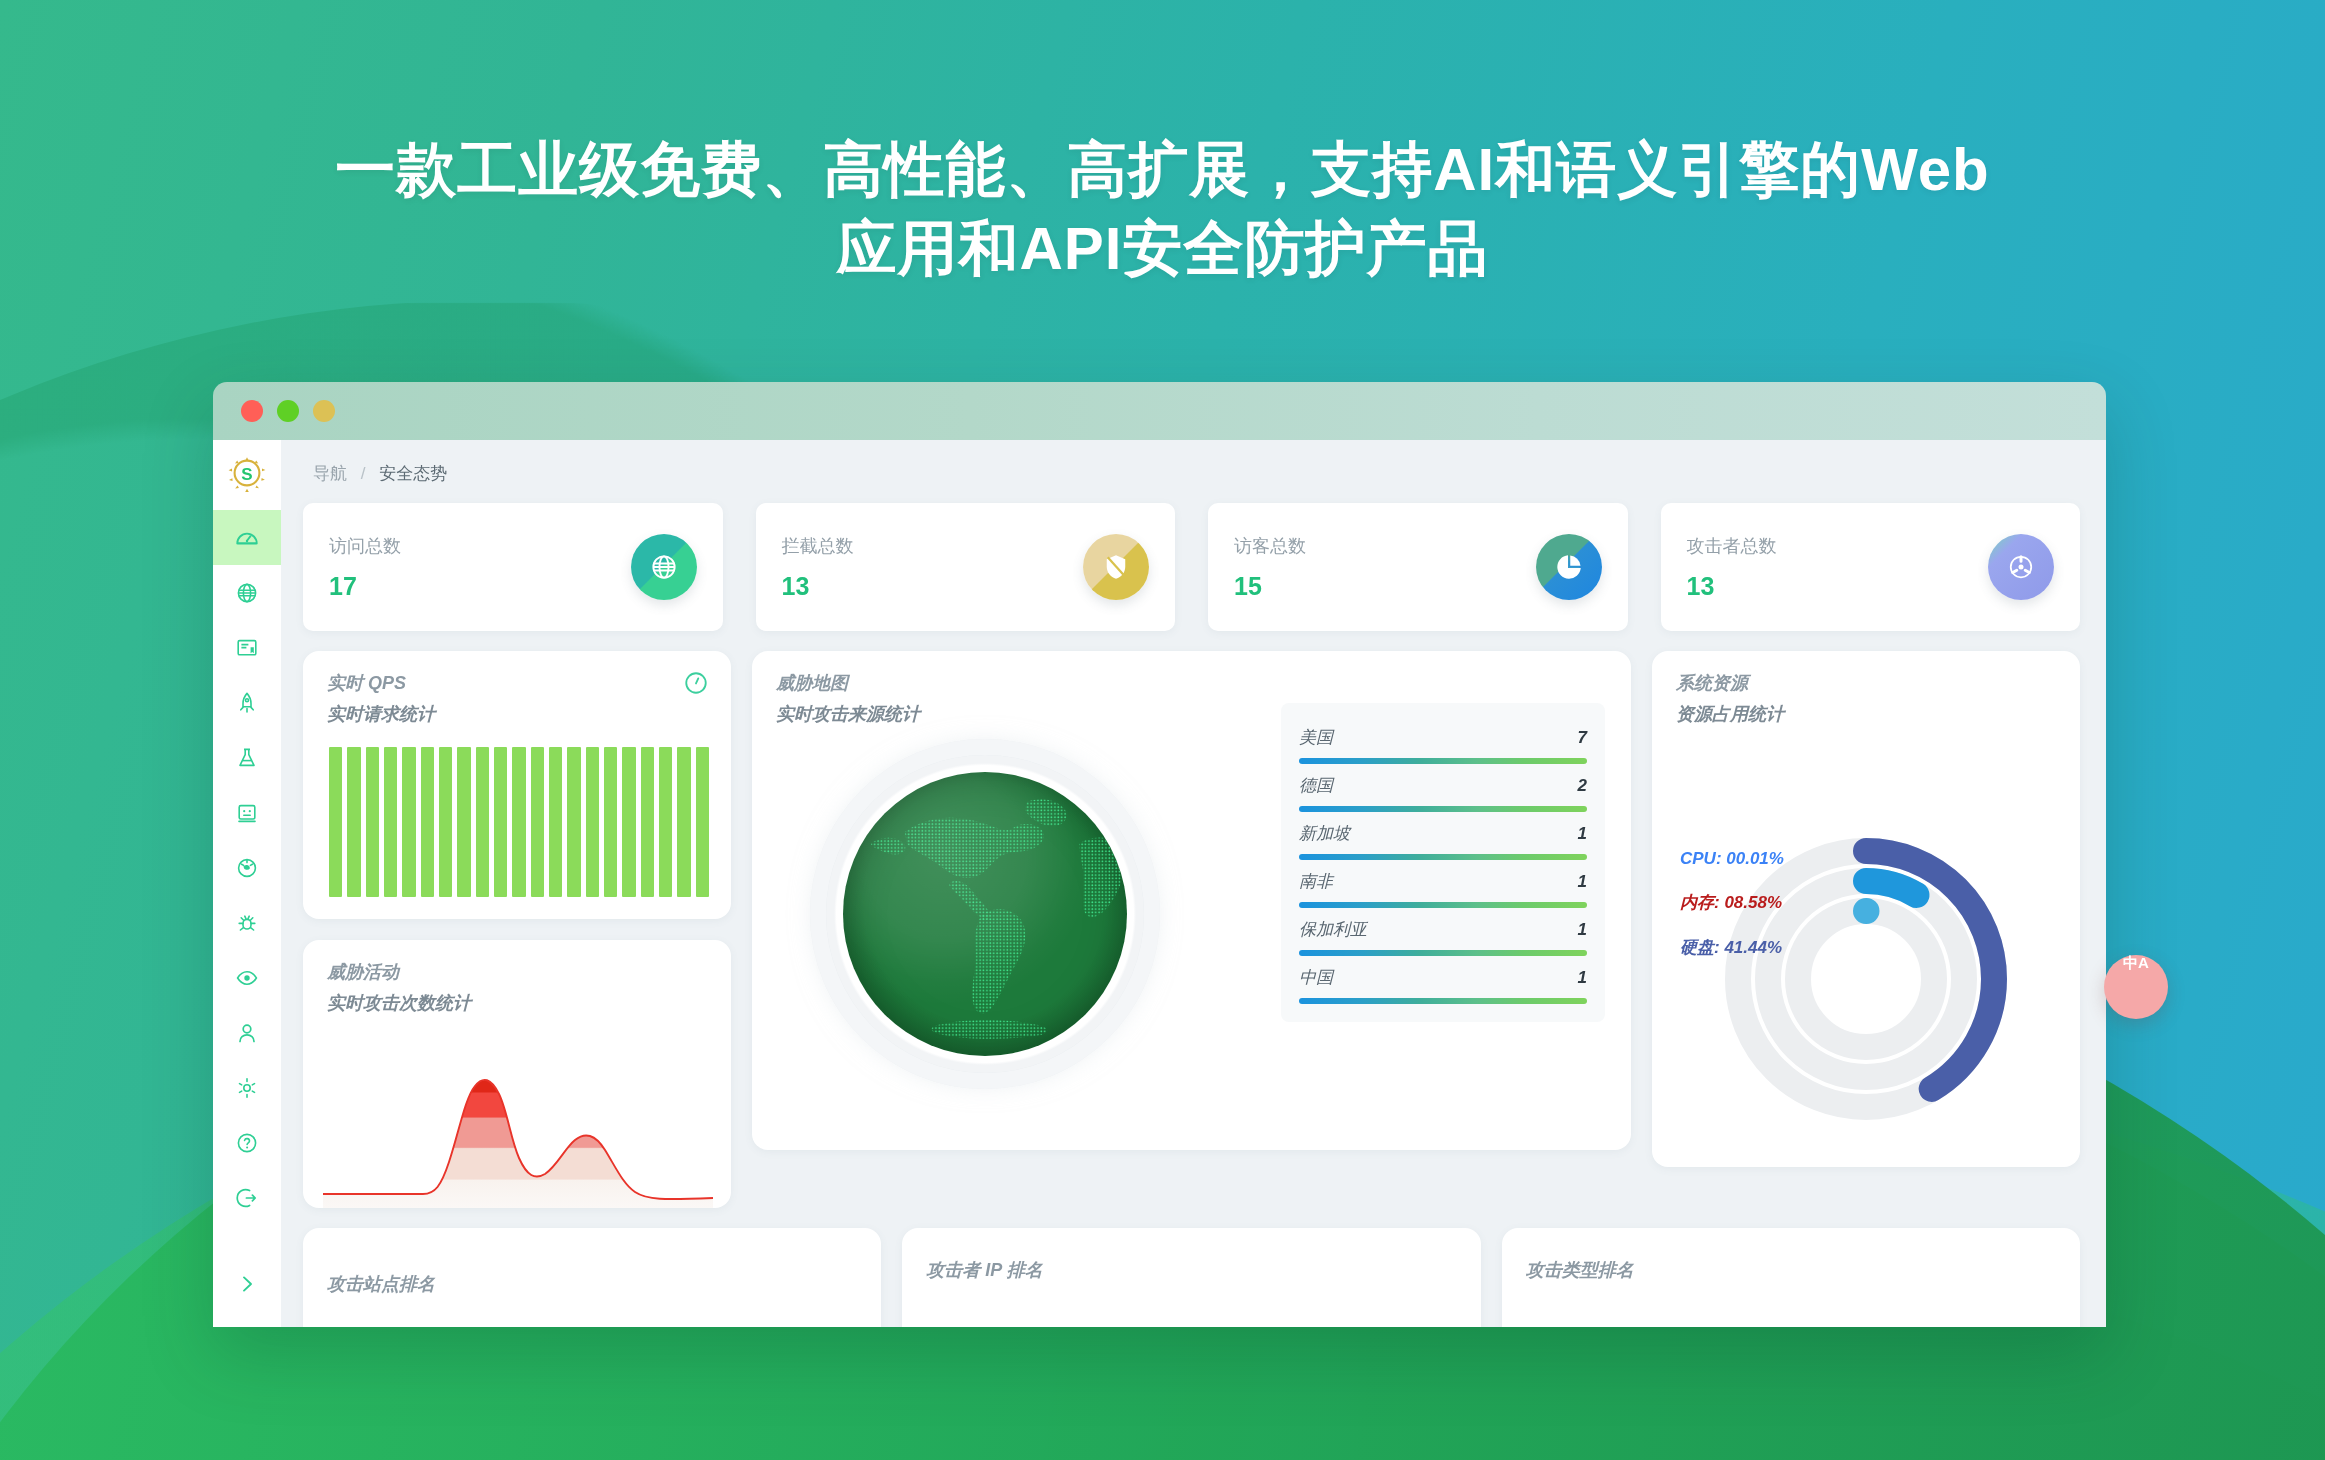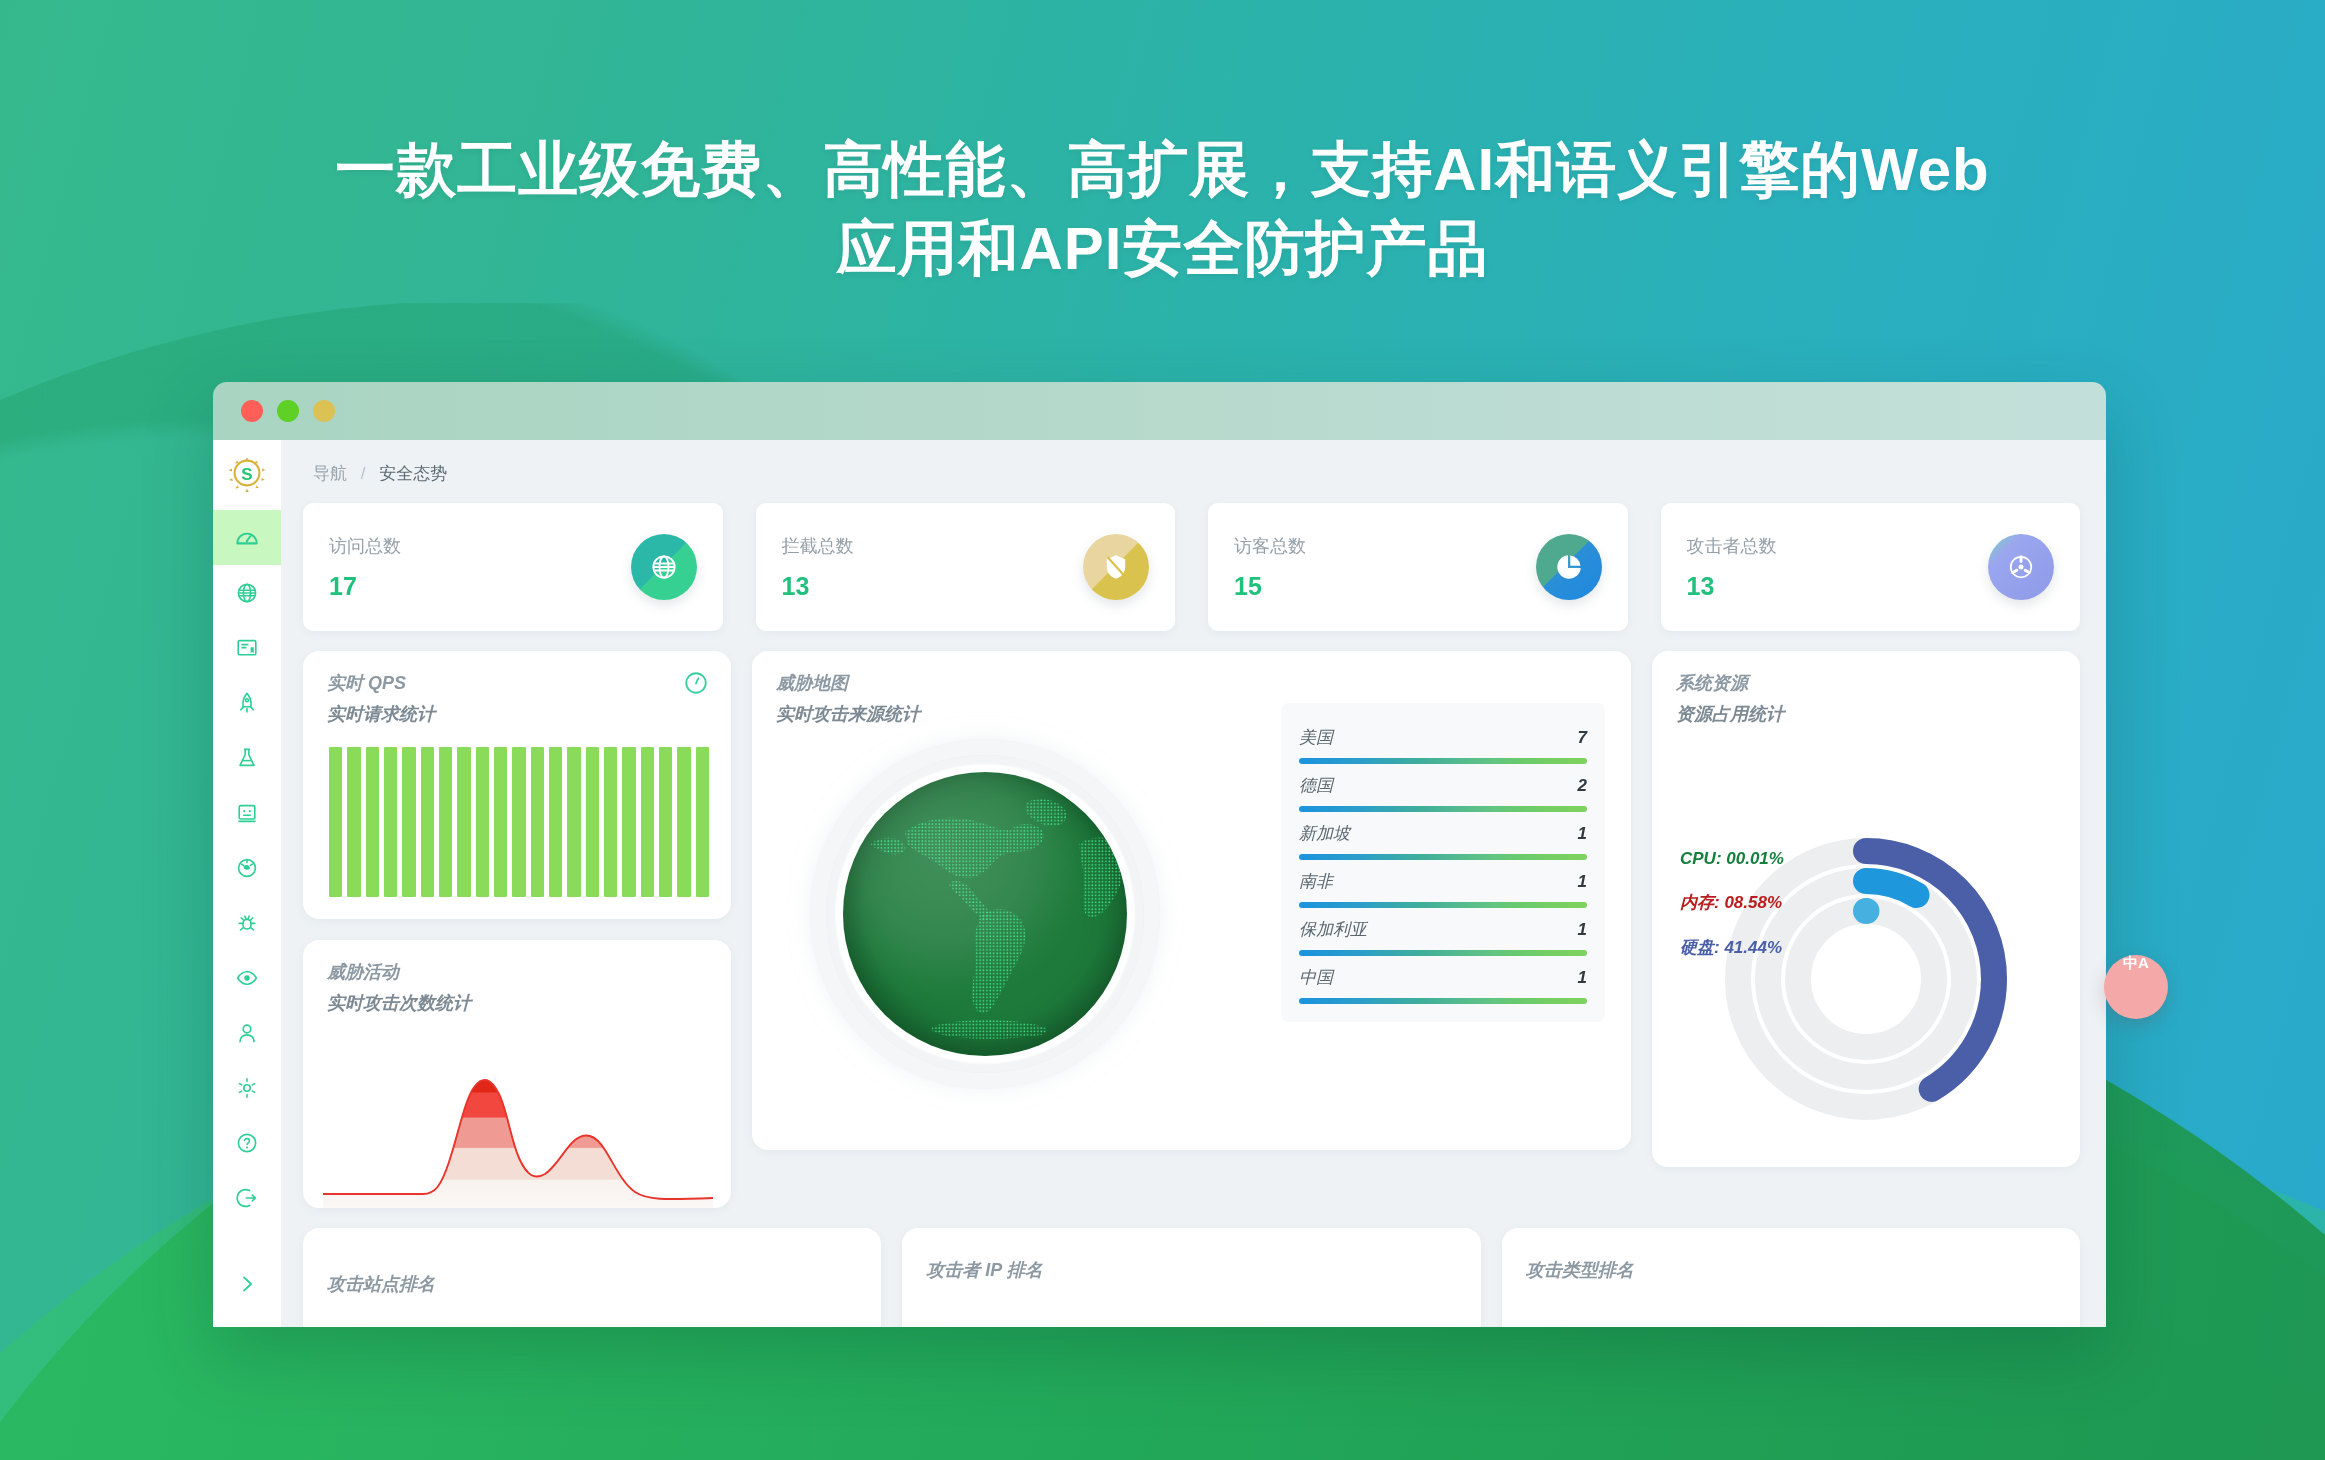--- a/index.html
+++ b/index.html
@@ -198,21 +198,21 @@
   .crow .cbar {
     height: 6px; border-radius: 3px; margin-top: 9px;
     background: linear-gradient(90deg, #1b93de 0%, #2b9fc8 22%, #3fae9b 42%, #5dc08a 62%, #6ccb6b 78%, #7fd35c 100%);
   }
 
   
   .sys-rings { position: absolute; left: 0; top: 150px; width: 100%; height: 400px; }
   .sys-rings svg { width: 100%; height: 100%; display: block; overflow: visible; }
   .sys-labels { position: absolute; left: 28px; top: 198px; }
   .sys-lab { font-size: 17px; font-weight: 700; margin-bottom: 22px; white-space: nowrap; }
-  .sys-lab.cpu  { color: #15803d; }
+  .sys-lab.cpu  { color: #3b82f6; }
   .sys-lab.mem  { color: #b91c1c; }
   .sys-lab.disk { color: #4a5fa8; }
 
   
   .bot-row { display: flex; gap: 21px; margin-top: 20px; }
   .panel-bot { flex: 1 1 0; height: 160px; }
 
   
   .translate-badge {
     position: absolute; right: 157px; top: 955px;

